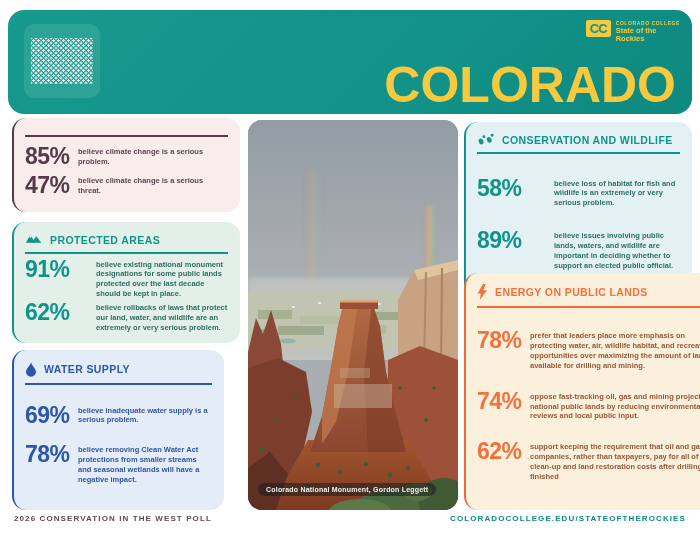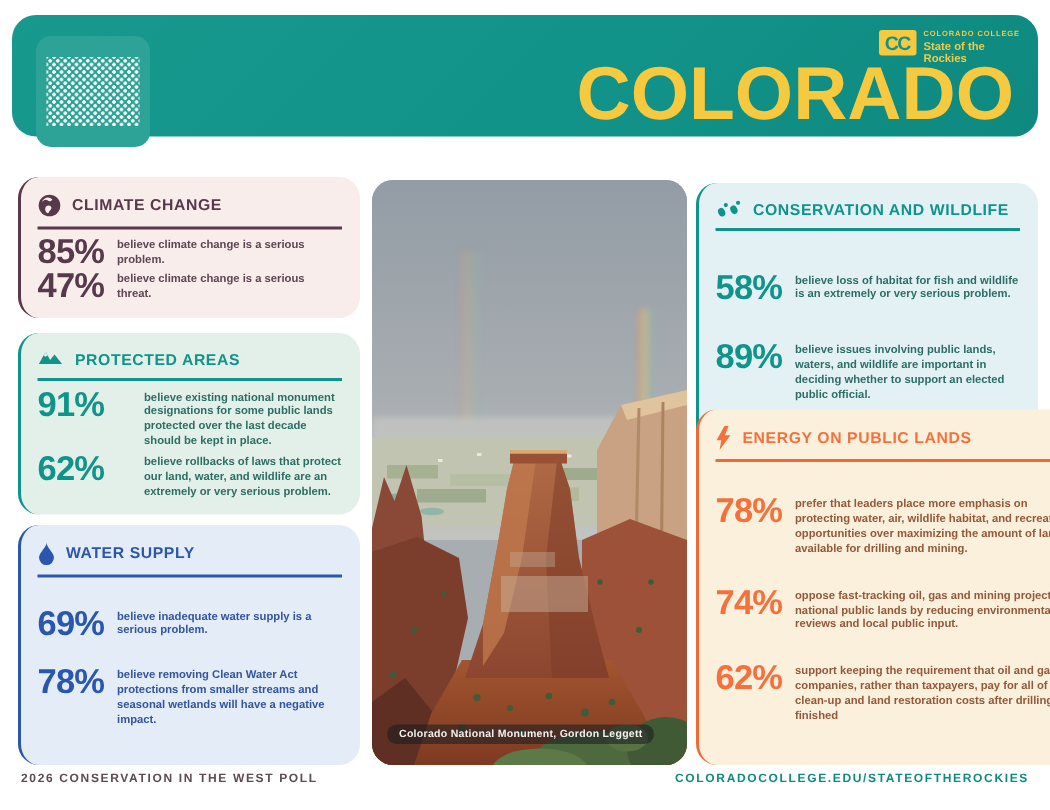--- a/index.html
+++ b/index.html
@@ -1,21 +1,21 @@
 <!DOCTYPE html>
 <html><head>
 <meta charset="utf-8">
 <style>
   html,body{margin:0;padding:0;}
   body{
     width:700px;height:540px;position:relative;background:#ffffff;
     font-family:"Liberation Sans", sans-serif;overflow:hidden;
   }
   
-  .band{position:absolute;left:8px;right:8px;top:10px;height:81px;
+  .band{position:absolute;left:8px;right:8px;top:10px;height:104px;
     background:linear-gradient(135deg,#17998e 0%,#12938a 55%,#0e897f 100%);
     border-radius:16px;}
   .flag-tile{position:absolute;left:16px;top:14px;width:76px;height:74px;
     background:#2da296;border-radius:10px;display:flex;align-items:center;justify-content:center;}
   .halftone{width:62px;height:46px;
     background-image:
       radial-gradient(circle, rgba(255,255,255,.95) 1.05px, rgba(255,255,255,0) 1.35px),
       radial-gradient(circle, rgba(255,255,255,.95) 1.05px, rgba(255,255,255,0) 1.35px);
     background-size:5px 5px;background-position:0 0,2.5px 2.5px;}
   .logo{position:absolute;top:10px;right:12px;display:flex;gap:5px;align-items:flex-start;}
@@ -36,25 +36,25 @@
   .stat{display:flex;align-items:flex-start;gap:7px;}
   .stat .val{font-size:23px;font-weight:bold;line-height:.95;min-width:46px;letter-spacing:-.5px;}
   .stat .txt{margin:0;font-size:7.5px;line-height:1.32;font-weight:bold;padding-top:1px;}
 
   .climate{left:12px;top:118px;width:228px;height:94px;background:#f8edea;border-color:#56394a;}
   .climate h2,.climate .val{color:#56394a;} .climate hr{border-color:#56394a;} .climate .txt{color:#5e4553;}
 
   .protected{left:12px;top:222px;width:228px;height:121px;background:#e3f0e9;border-color:#0f948a;}
   .protected h2,.protected .val{color:#0f948a;} .protected hr{border-color:#0f948a;} .protected .txt{color:#2c6e62;margin-left:18px;}
 
-  .water{left:12px;top:350px;width:228px;height:160px;background:#e3ecf7;border-color:#2b56ad;}
+  .water{left:12px;top:350px;width:212px;height:160px;background:#e3ecf7;border-color:#2b56ad;}
   .water h2,.water .val{color:#2b56ad;} .water hr{border-color:#2b56ad;} .water .txt{color:#33549e;}
 
   .conservation{left:464px;top:122px;width:228px;height:178px;background:#e4f1f4;border-color:#0f948a;}
-  .conservation h2,.conservation .val{color:#0f948a;} .conservation hr{border-color:#0f948a;} .conservation .txt{color:#2c6e66;}
+  .conservation h2,.conservation .val{color:#0f948a;} .conservation hr{border-color:#0f948a;} .conservation .txt{color:#2c6e66;margin-left:24px;}
 
   .energy{left:464px;top:273px;width:269px;height:237px;background:#fbf0dc;border-color:#f06a38;}
   .energy h2,.energy .val{color:#f4713d;} .energy hr{border-color:#f06a38;} .energy .txt{color:#94583a;}
 
   
   .photo{position:absolute;left:248px;top:120px;width:210px;height:390px;border-radius:14px;
     overflow:hidden;margin:0;background:#a8adb1;}
   .photo svg{display:block;}
   .photo figcaption{position:absolute;left:10px;bottom:14px;background:rgba(28,30,32,.58);
     color:#f3f2ef;font-size:7px;font-weight:bold;letter-spacing:.2px;padding:3px 8px;border-radius:7px;}
@@ -77,30 +77,20 @@
       <div class="cc-mark">CC</div>
       <div>
         <div class="logo-college">COLORADO COLLEGE</div>
         <div class="logo-program">State of the Rockies</div>
       </div>
     </div>
     <h1>COLORADO</h1>
   </header>
 
   <section class="card climate">
-    <div class="card-head">
-      <span class="icon">
-        <svg width="16" height="16" viewBox="0 0 20 20">
-            <circle cx="10" cy="10" r="9" fill="#56394a"></circle>
-            <path d="M3.5 7.2c1.5-2.2 4-2.7 5.1-1.3 1 1.2 3 .6 3.8-.9C11 3.5 9 3 7.4 3.5 5.6 4.1 4.2 5.4 3.5 7.2z" fill="#f8edea"></path>
-            <path d="M8.2 10.2c1.9-.7 3.6.4 3.4 2.1-.2 1.5-1.9 1.9-2.1 3.3-.1 1-1.9 1-2.5-.3-.8-1.6-1-4.3 1.2-5.1z" fill="#f8edea"></path>
-          </svg>
-      </span>
-      <h2>CLIMATE CHANGE</h2>
-    </div>
     <hr>
     <div class="stats">
       <div class="stat">
         <span class="val">85%</span>
         <p class="txt">believe climate change is a serious problem.</p>
       </div>
       <div class="stat">
         <span class="val">47%</span>
         <p class="txt">believe climate change is a serious threat.</p>
       </div>

